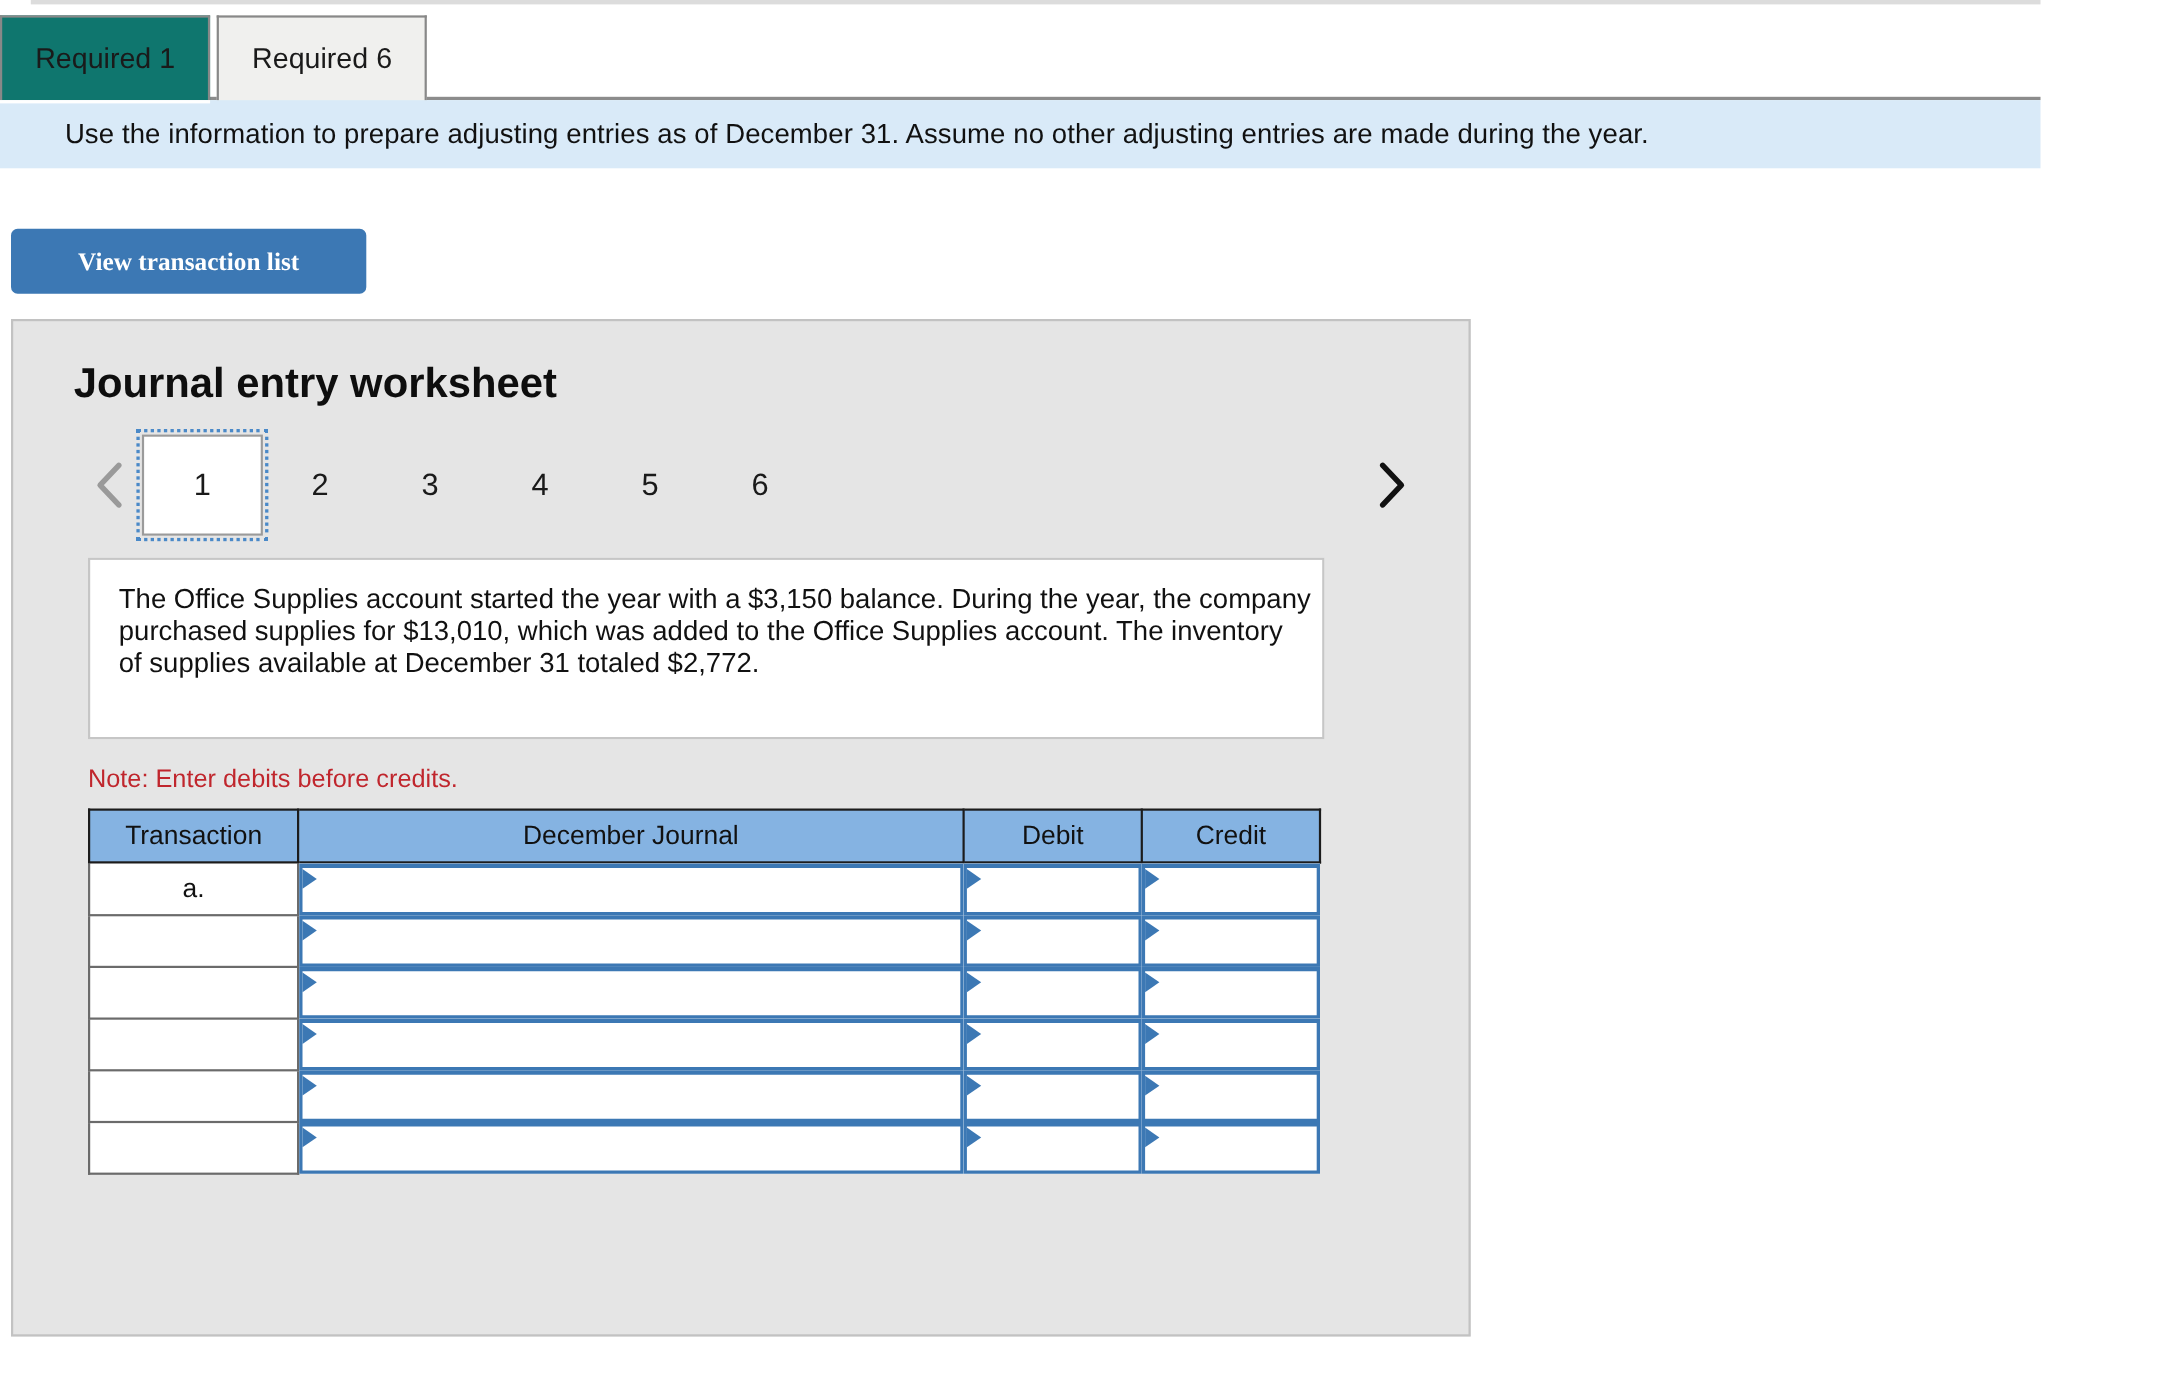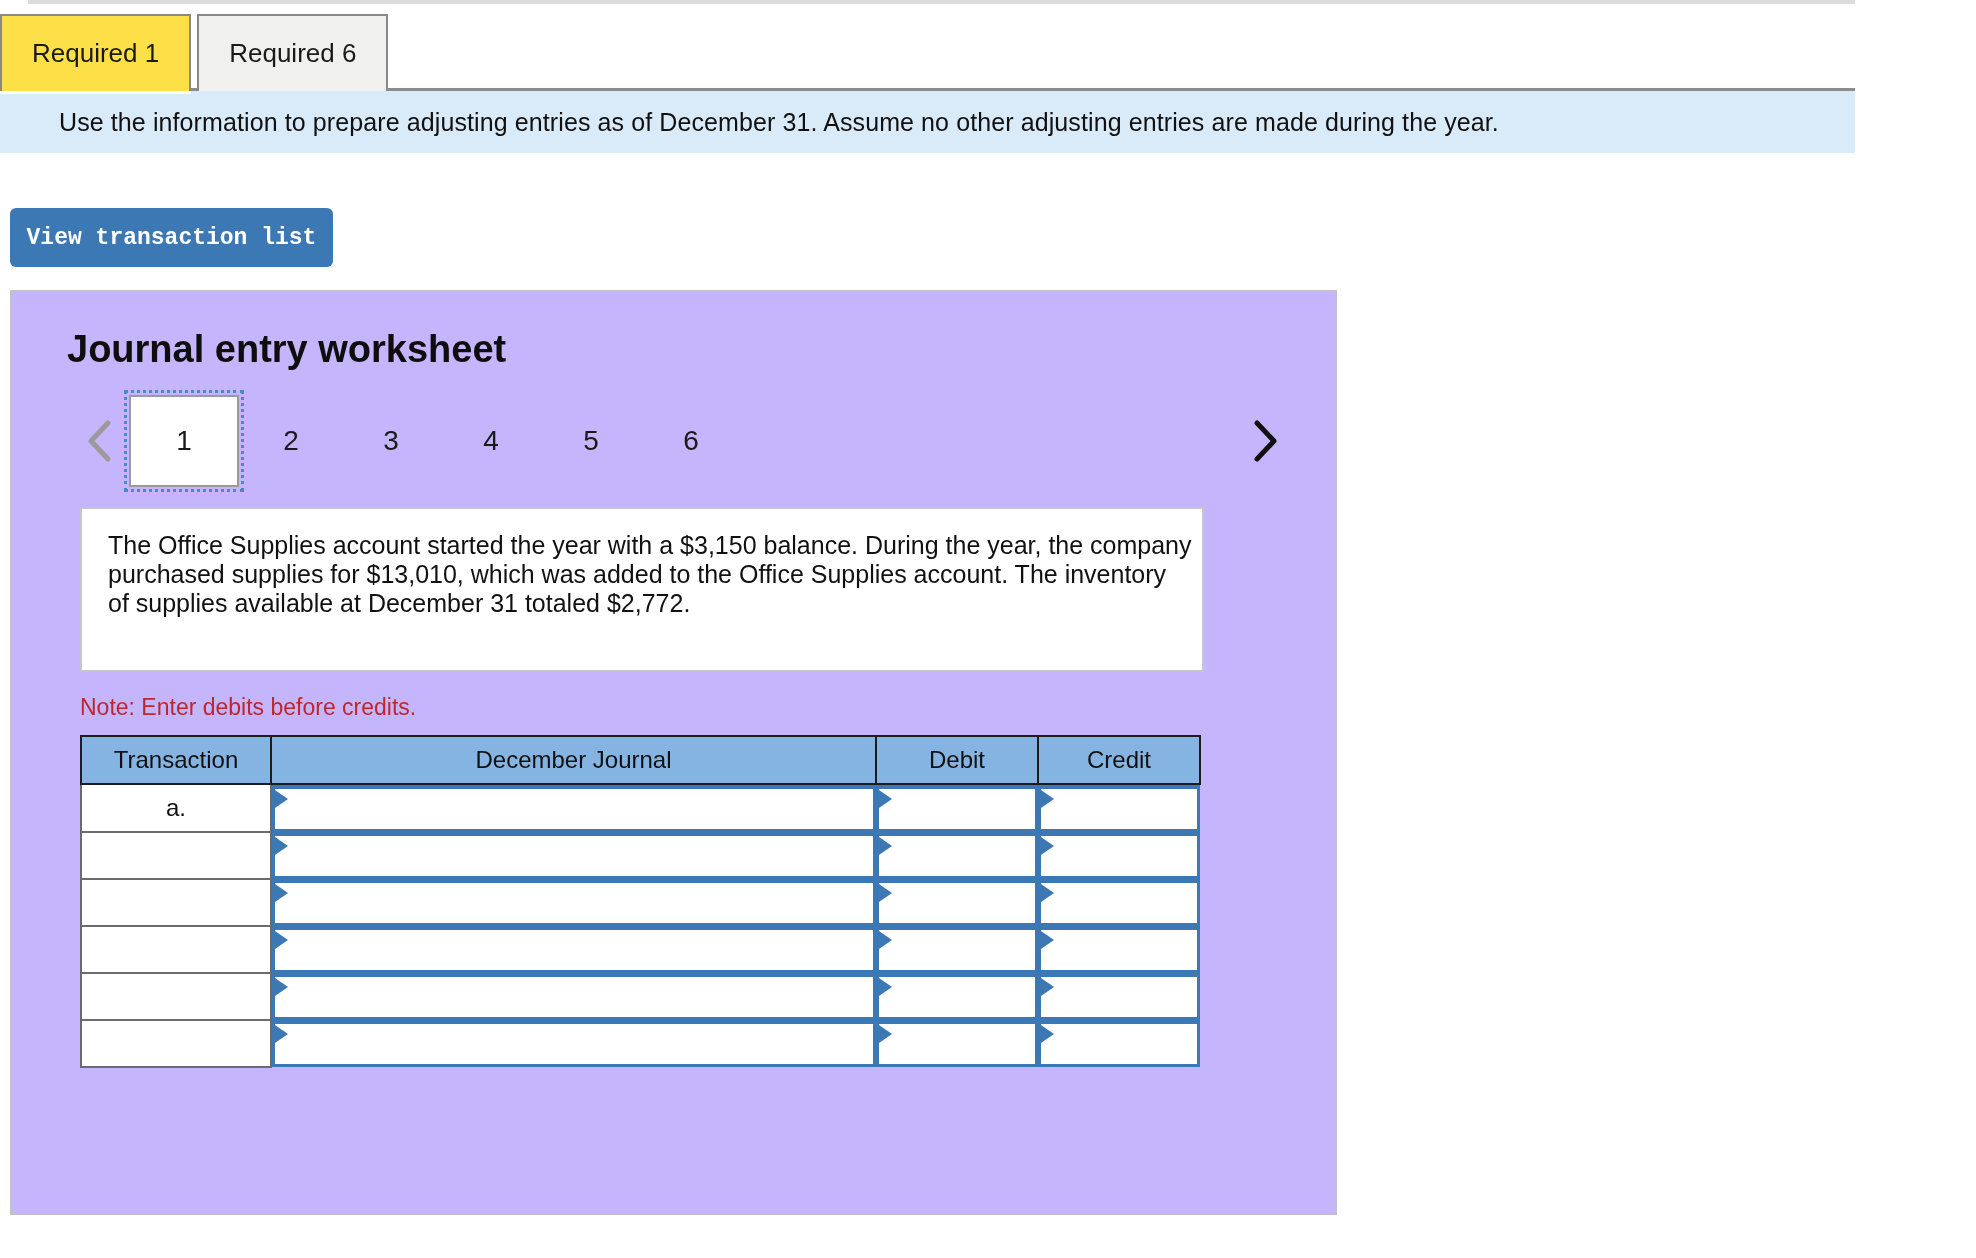--- a/index.html
+++ b/index.html
@@ -34,21 +34,21 @@
     padding: 0 30px;
     font-size: 26px;
     color: #1a1a1a;
     border: 2px solid #888888;
     border-bottom: none;
     position: relative;
     cursor: pointer;
     white-space: nowrap;
   }
   .tab.active {
-    background: #fde047;
+    background: #0f766e;
     z-index: 3;
   }
   .tab.active::after {
     content: "";
     position: absolute;
     left: -2px; right: -2px; bottom: -3px;
     height: 3px;
     background: #ffffff;
   }
   .tab.inactive {
@@ -78,41 +78,41 @@
     color: #111111;
     letter-spacing: 0.1px;
   }
 
   
   .btn {
     background: #3c78b4;
     color: #ffffff;
     border: none;
     border-radius: 6px;
-    font-family: Liberation Mono, monospace;
+    font-family: Liberation Serif, serif;
     font-size: 23px;
     font-weight: bold;
     cursor: pointer;
     display: inline-flex;
     align-items: center;
     justify-content: center;
     padding: 0;
   }
   .btn-view-tx {
     position: absolute;
     left: 10px; top: 208px;
     width: 323px; height: 59px;
   }
 
   
   .panel {
     position: absolute;
     left: 10px; top: 290px;
     width: 1327px; height: 925px;
-    background: #c4b5fd;
+    background: #e5e5e5;
     border: 2px solid #c2c2c2;
   }
   .panel-title {
     position: absolute;
     left: 55px; top: 36px;
     font-size: 38px;
     font-weight: bold;
     color: #0e0e0e;
   }
 

